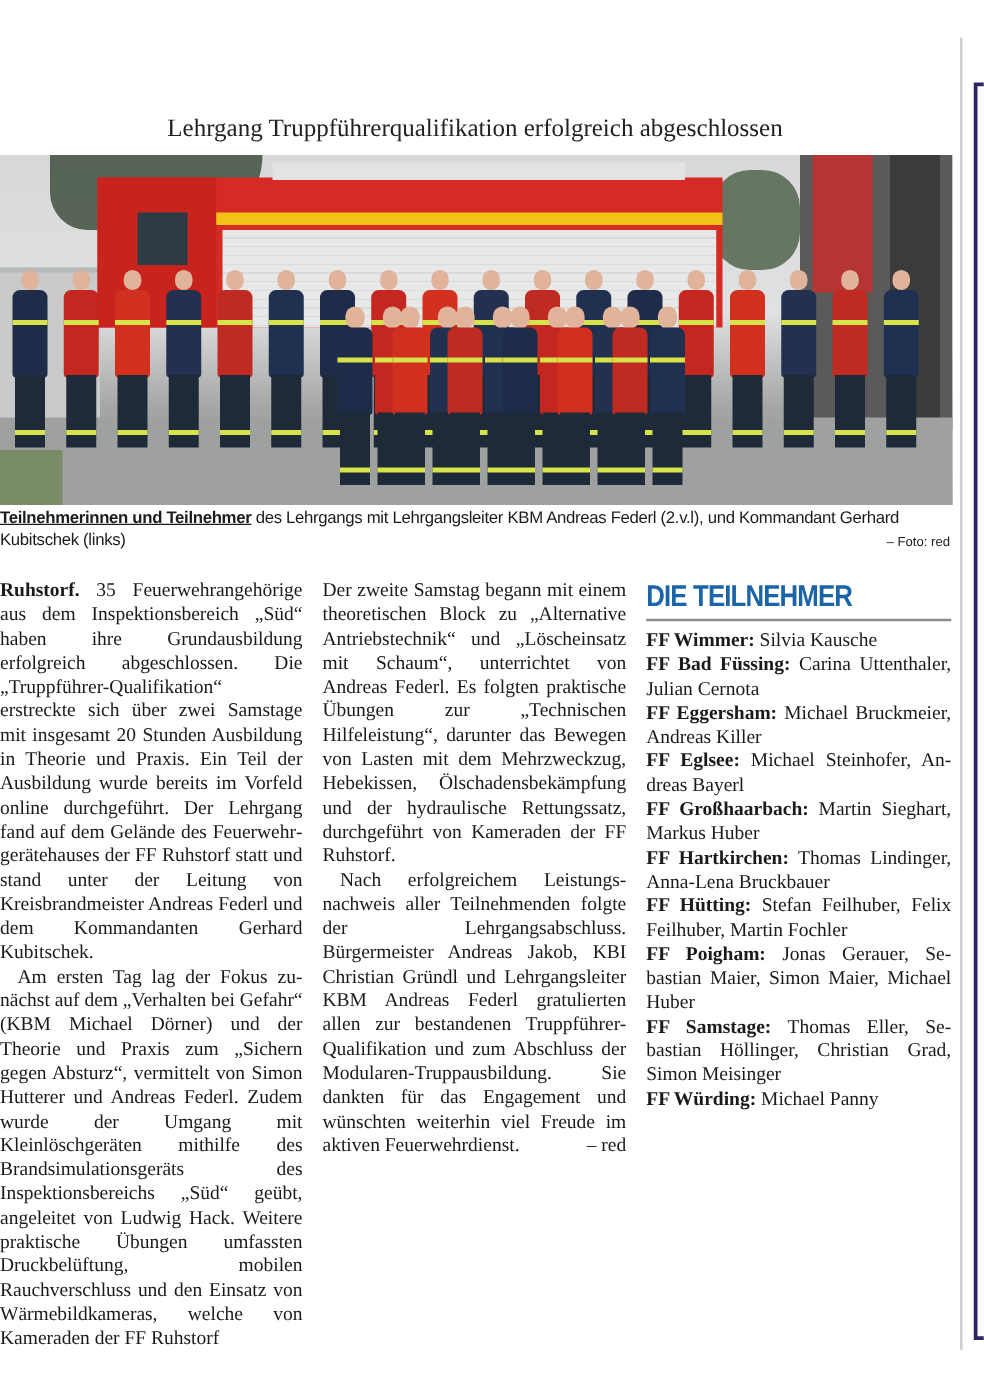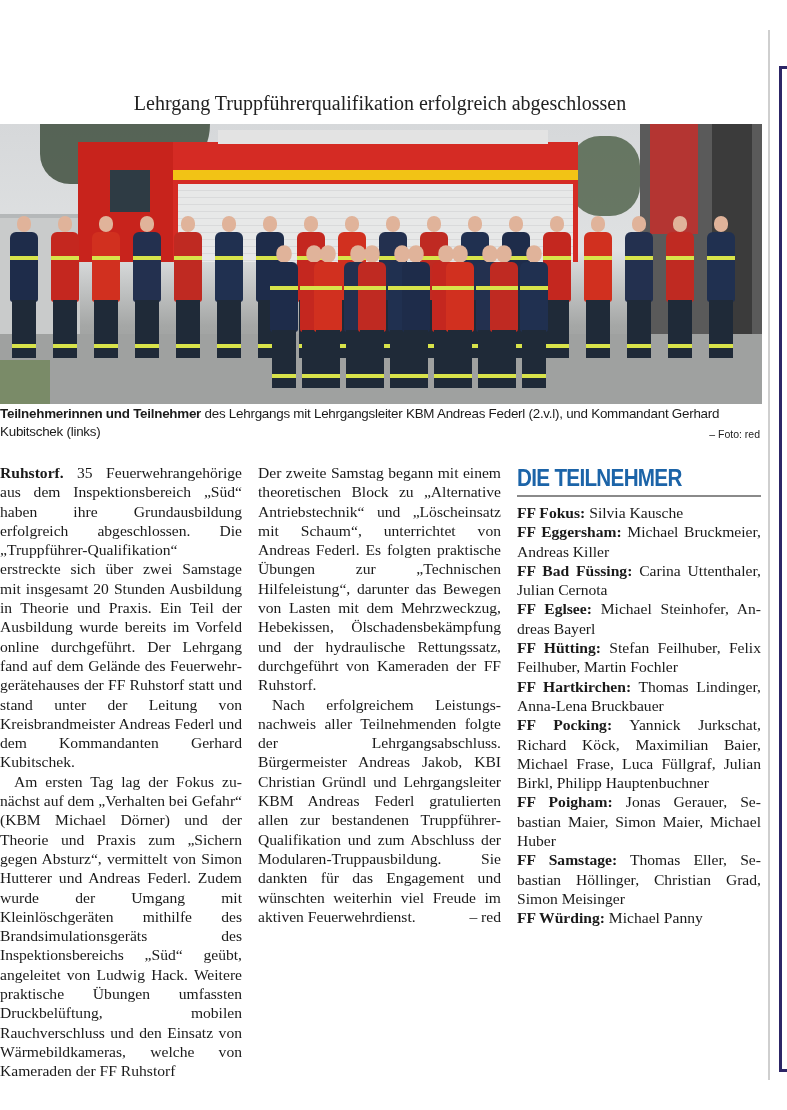--- a/index.html
+++ b/index.html
@@ -48,21 +48,21 @@
   .person .head { position: absolute; width: 14px; height: 16px; border-radius: 7px; background: #e0b39a; }
   .person .body { position: absolute; width: 28px; height: 70px; border-radius: 6px 6px 3px 3px; }
   .person .legs { position: absolute; width: 24px; height: 58px; background: #1f2a38; }
   .person .band { position: absolute; width: 28px; height: 4px; background: #d8e34a; }
 
   .caption {
     position: absolute; left: 0; top: 405px; width: 760px;
     font-family: "Liberation Sans", sans-serif; font-size: 13.4px; line-height: 18px; color: #1b1b1b;
     letter-spacing: -0.25px;
   }
-  .caption b { font-weight: bold; }
+  .caption b { font-weight: bold; text-decoration: underline; }
   .credit {
     position: absolute; left: 660px; top: 428px; width: 100px; text-align: right;
     font-family: "Liberation Sans", sans-serif; font-size: 10.5px; color: #222;
   }
 
   .col {
     position: absolute; top: 463px; font-family: "Liberation Serif", serif;
     font-size: 15.6px; line-height: 19.3px; text-align: justify; color: #1a1a1a;
     hyphens: manual;
   }
@@ -334,25 +334,25 @@
 
   <div class="col col2">
     <p>Der zweite Samstag begann mit einem theoretischen Block zu „Al­ternative Antriebstechnik“ und „Löscheinsatz mit Schaum“, unterrichtet von Andreas Federl. Es folgten praktische Übungen zur „Technischen Hilfeleistung“, darunter das Bewegen von Lasten mit dem Mehrzweckzug, Hebekis­sen, Ölschadensbekämpfung und der hydraulische Rettungssatz, durchgeführt von Kameraden der FF Ruhstorf.</p>
     <p><span>Nach erfolgreichem Leistungs­nachweis aller Teilnehmenden folgte der Lehrgangsabschluss. Bürgermeister Andreas Jakob, KBI Christian Gründl und Lehrgangs­leiter KBM Andreas Federl gratu­lierten allen zur bestandenen Truppführer-Qualifikation und zum Abschluss der Modularen-Truppausbildung. Sie dankten für das Engagement und wünschten weiterhin viel Freude im aktiven Feuerwehrdienst.</span> <span class="sig">– red</span></p>
   </div>
 
   <div class="box">
     <div class="box-title">DIE TEILNEHMER</div>
     <div class="box-rule"></div>
     <div class="participants" id="participants">
-        <span class="entry"><span class="ff">FF Fokus:</span><span> Silvia Kausche</span></span>
+        <span class="entry"><span class="ff">FF Wimmer:</span><span> Silvia Kausche</span></span>
+        <span class="entry"><span class="ff">FF Bad Füssing:</span><span> Carina Uttentha­ler, Julian Cernota</span></span>
         <span class="entry"><span class="ff">FF Eggersham:</span><span> Michael Bruck­meier, Andreas Killer</span></span>
-        <span class="entry"><span class="ff">FF Bad Füssing:</span><span> Carina Uttentha­ler, Julian Cernota</span></span>
         <span class="entry"><span class="ff">FF Eglsee:</span><span> Michael Steinhofer, An­dreas Bayerl</span></span>
+        <span class="entry"><span class="ff">FF Großhaarbach:</span><span> Martin Sieg­hart, Markus Huber</span></span>
+        <span class="entry"><span class="ff">FF Hartkirchen:</span><span> Thomas Lindin­ger, Anna-Lena Bruckbauer</span></span>
         <span class="entry"><span class="ff">FF Hütting:</span><span> Stefan Feilhuber, Fe­lix Feilhuber, Martin Fochler</span></span>
-        <span class="entry"><span class="ff">FF Hartkirchen:</span><span> Thomas Lindin­ger, Anna-Lena Bruckbauer</span></span>
-        <span class="entry"><span class="ff">FF Pocking:</span><span> Yannick Jurkschat, Richard Köck, Maximilian Baier, Michael Frase, Luca Füllgraf, Ju­lian Birkl, Philipp Hauptenbuch­ner</span></span>
         <span class="entry"><span class="ff">FF Poigham:</span><span> Jonas Gerauer, Se­bastian Maier, Simon Maier, Mi­chael Huber</span></span>
         <span class="entry"><span class="ff">FF Samstage:</span><span> Thomas Eller, Se­bastian Höllinger, Christian Grad, Simon Meisinger</span></span>
         <span class="entry"><span class="ff">FF Würding:</span><span> Michael Panny</span></span>
       </div>
   </div>
 </div>
 
 </body></html>

